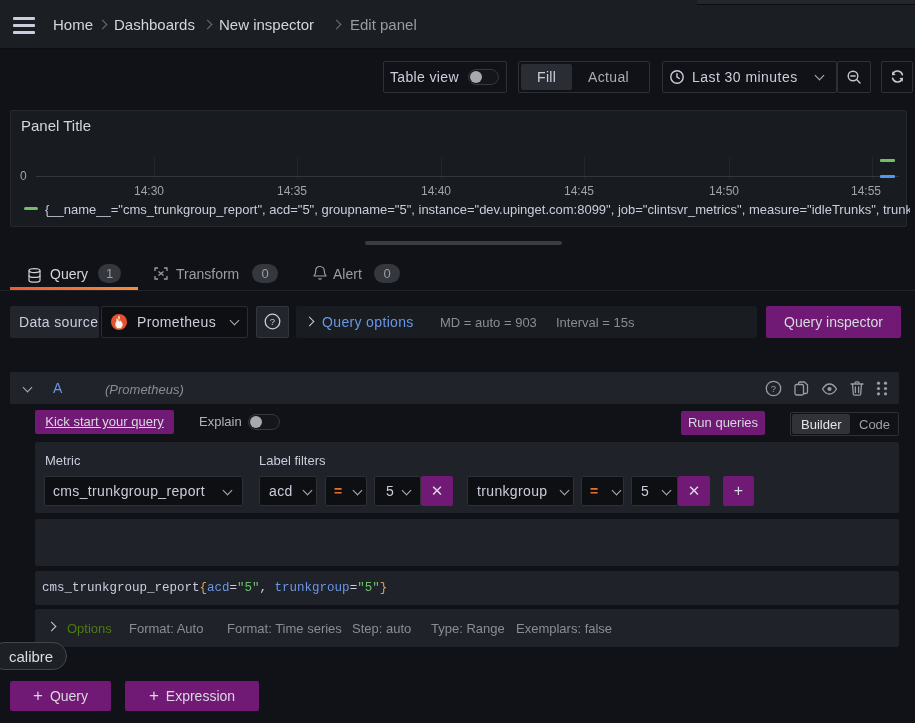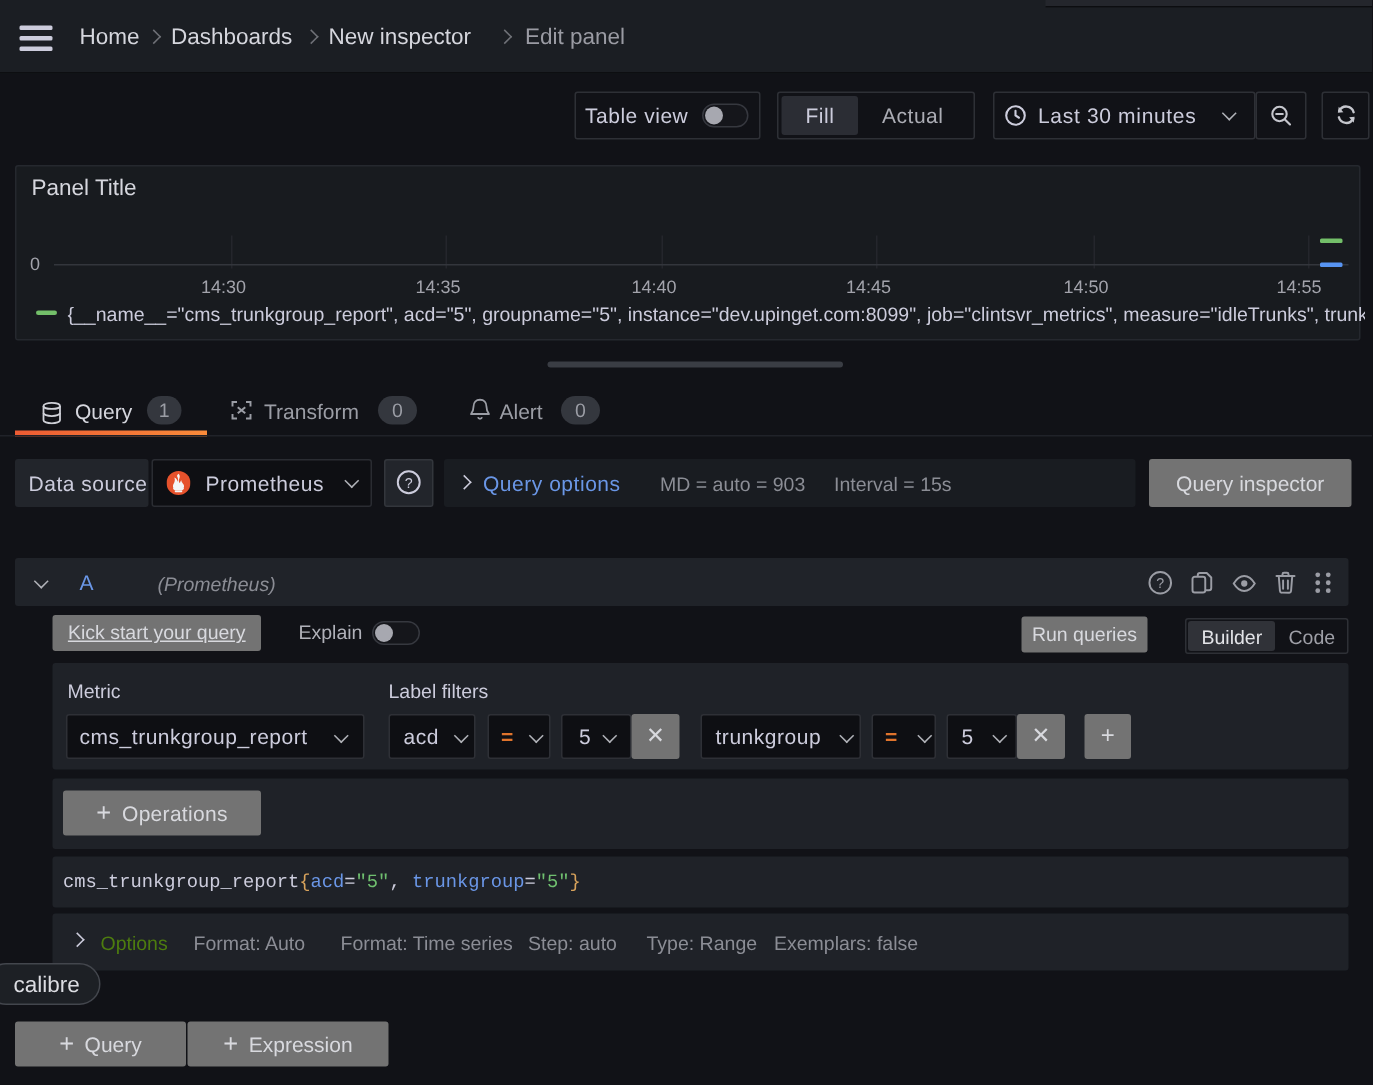--- a/index.html
+++ b/index.html
@@ -32,21 +32,21 @@
   #split { left:365px; top:241px; width:197px; height:4px; background:#3a3d44; border-radius:2px; }
 
   
   .tabtxt { font-size:14px; }
   .badge { position:absolute; top:264px; height:19px; border-radius:10px; background:#34373e; color:#9b9da5; font-size:13px; text-align:center; line-height:19px; }
   #tabline { left:10px; top:287px; width:128px; height:4px; background:linear-gradient(90deg,#ed5b33,#fa8b3a); }
   #tabborder { left:0; top:290px; width:915px; height:1px; background:#202229; }
 
   
   .card { position:absolute; left:35px; width:864px; background:#1f2228; border-radius:2px; }
-  .btn { position:absolute; background:#737373; border-radius:2px; color:#d8d9de; text-align:center; }
+  .btn { position:absolute; background:#701a75; border-radius:2px; color:#d8d9de; text-align:center; }
   .sel { position:absolute; background:#0e0f13; border:1px solid #2e3036; border-radius:2px; height:30px; }
   .caret { position:absolute; width:7px; height:7px; border-right:1.6px solid #b0b2b8; border-bottom:1.6px solid #b0b2b8; transform:rotate(45deg); }
   .mono { font-family:"Liberation Mono", monospace; }
 </style>
 </head>
 <body>
 <div id="root">
 
   <div class="abs" id="nav"></div>
   <div class="abs" id="topstrip"></div>
@@ -240,33 +240,32 @@
   <div class="abs" style="left:590px; top:483px; font-size:14px; color:#e0742c; font-weight:700;">=</div>
   <div class="abs caret" style="left:613px; top:486.5px;"></div>
   <div class="sel" style="left:631px; top:476px; width:47px;"></div>
   <div class="abs lbl14" style="left:641px; top:483px;">5</div>
   <div class="abs caret" style="left:663px; top:486.5px;"></div>
   <div class="btn" style="left:678px; top:476px; width:32px; height:30px; line-height:30px; font-size:15px;">✕</div>
 
   <div class="btn" style="left:723px; top:476px; width:31px; height:30px; line-height:30px; font-size:16px;">+</div>
 
   <div class="card" style="top:519px; height:47px;"></div>
-  <div class="btn" style="left:42px; top:527px; width:132px; height:30px; line-height:30px; font-size:14px; letter-spacing:0.2px;"><span style="font-size:17px; margin-right:7px;">+</span>Operations</div>
 
   <div class="card" style="top:571px; height:34px;"></div>
   <div class="abs mono" style="left:42px; top:581px; font-size:12.5px; color:#ccccdc;">cms_trunkgroup_report<span style="color:#d8a35c;">{</span><span style="color:#6a96e6;">acd</span>=<span style="color:#6fbf6f;">"5"</span>, <span style="color:#6a96e6;">trunkgroup</span>=<span style="color:#6fbf6f;">"5"</span><span style="color:#d8a35c;">}</span></div>
 
   <div class="card" style="top:609px; height:38px;"></div>
   <div class="abs caret" style="left:48px; top:623px; transform:rotate(-45deg); border-color:#ccccdc;"></div>
   <div class="abs" style="left:67px; top:621px; font-size:13px; font-weight:500; color:#4d7c0f;">Options</div>
   <div class="abs" style="left:129px; top:621px; font-size:13px; color:#8b8d95;">Format: Auto</div>
   <div class="abs" style="left:227px; top:621px; font-size:13px; color:#8b8d95;">Format: Time series</div>
   <div class="abs" style="left:352px; top:621px; font-size:13px; color:#8b8d95;">Step: auto</div>
   <div class="abs" style="left:431px; top:621px; font-size:13px; color:#8b8d95;">Type: Range</div>
   <div class="abs" style="left:516px; top:621px; font-size:13px; color:#8b8d95;">Exemplars: false</div>
 
   <div class="abs" style="left:-10px; top:642px; width:77px; height:28px; background:#1d2025; border:1.5px solid #43464d; border-radius:14px;"></div>
   <div class="abs" style="left:9px; top:648px; font-size:15px; color:#dcdde2;">calibre</div>
 
-  <div class="btn" style="left:10px; top:681px; width:114px; height:30px; line-height:30px; font-size:14px;"><span style="font-size:17px; margin-right:7px;">+</span>Query</div>
+  <div class="btn" style="left:10px; top:681px; width:101px; height:30px; line-height:30px; font-size:14px;"><span style="font-size:17px; margin-right:7px;">+</span>Query</div>
   <div class="btn" style="left:125px; top:681px; width:134px; height:30px; line-height:30px; font-size:14px;"><span style="font-size:17px; margin-right:7px;">+</span>Expression</div>
 
 </div>
 
 </body></html>

